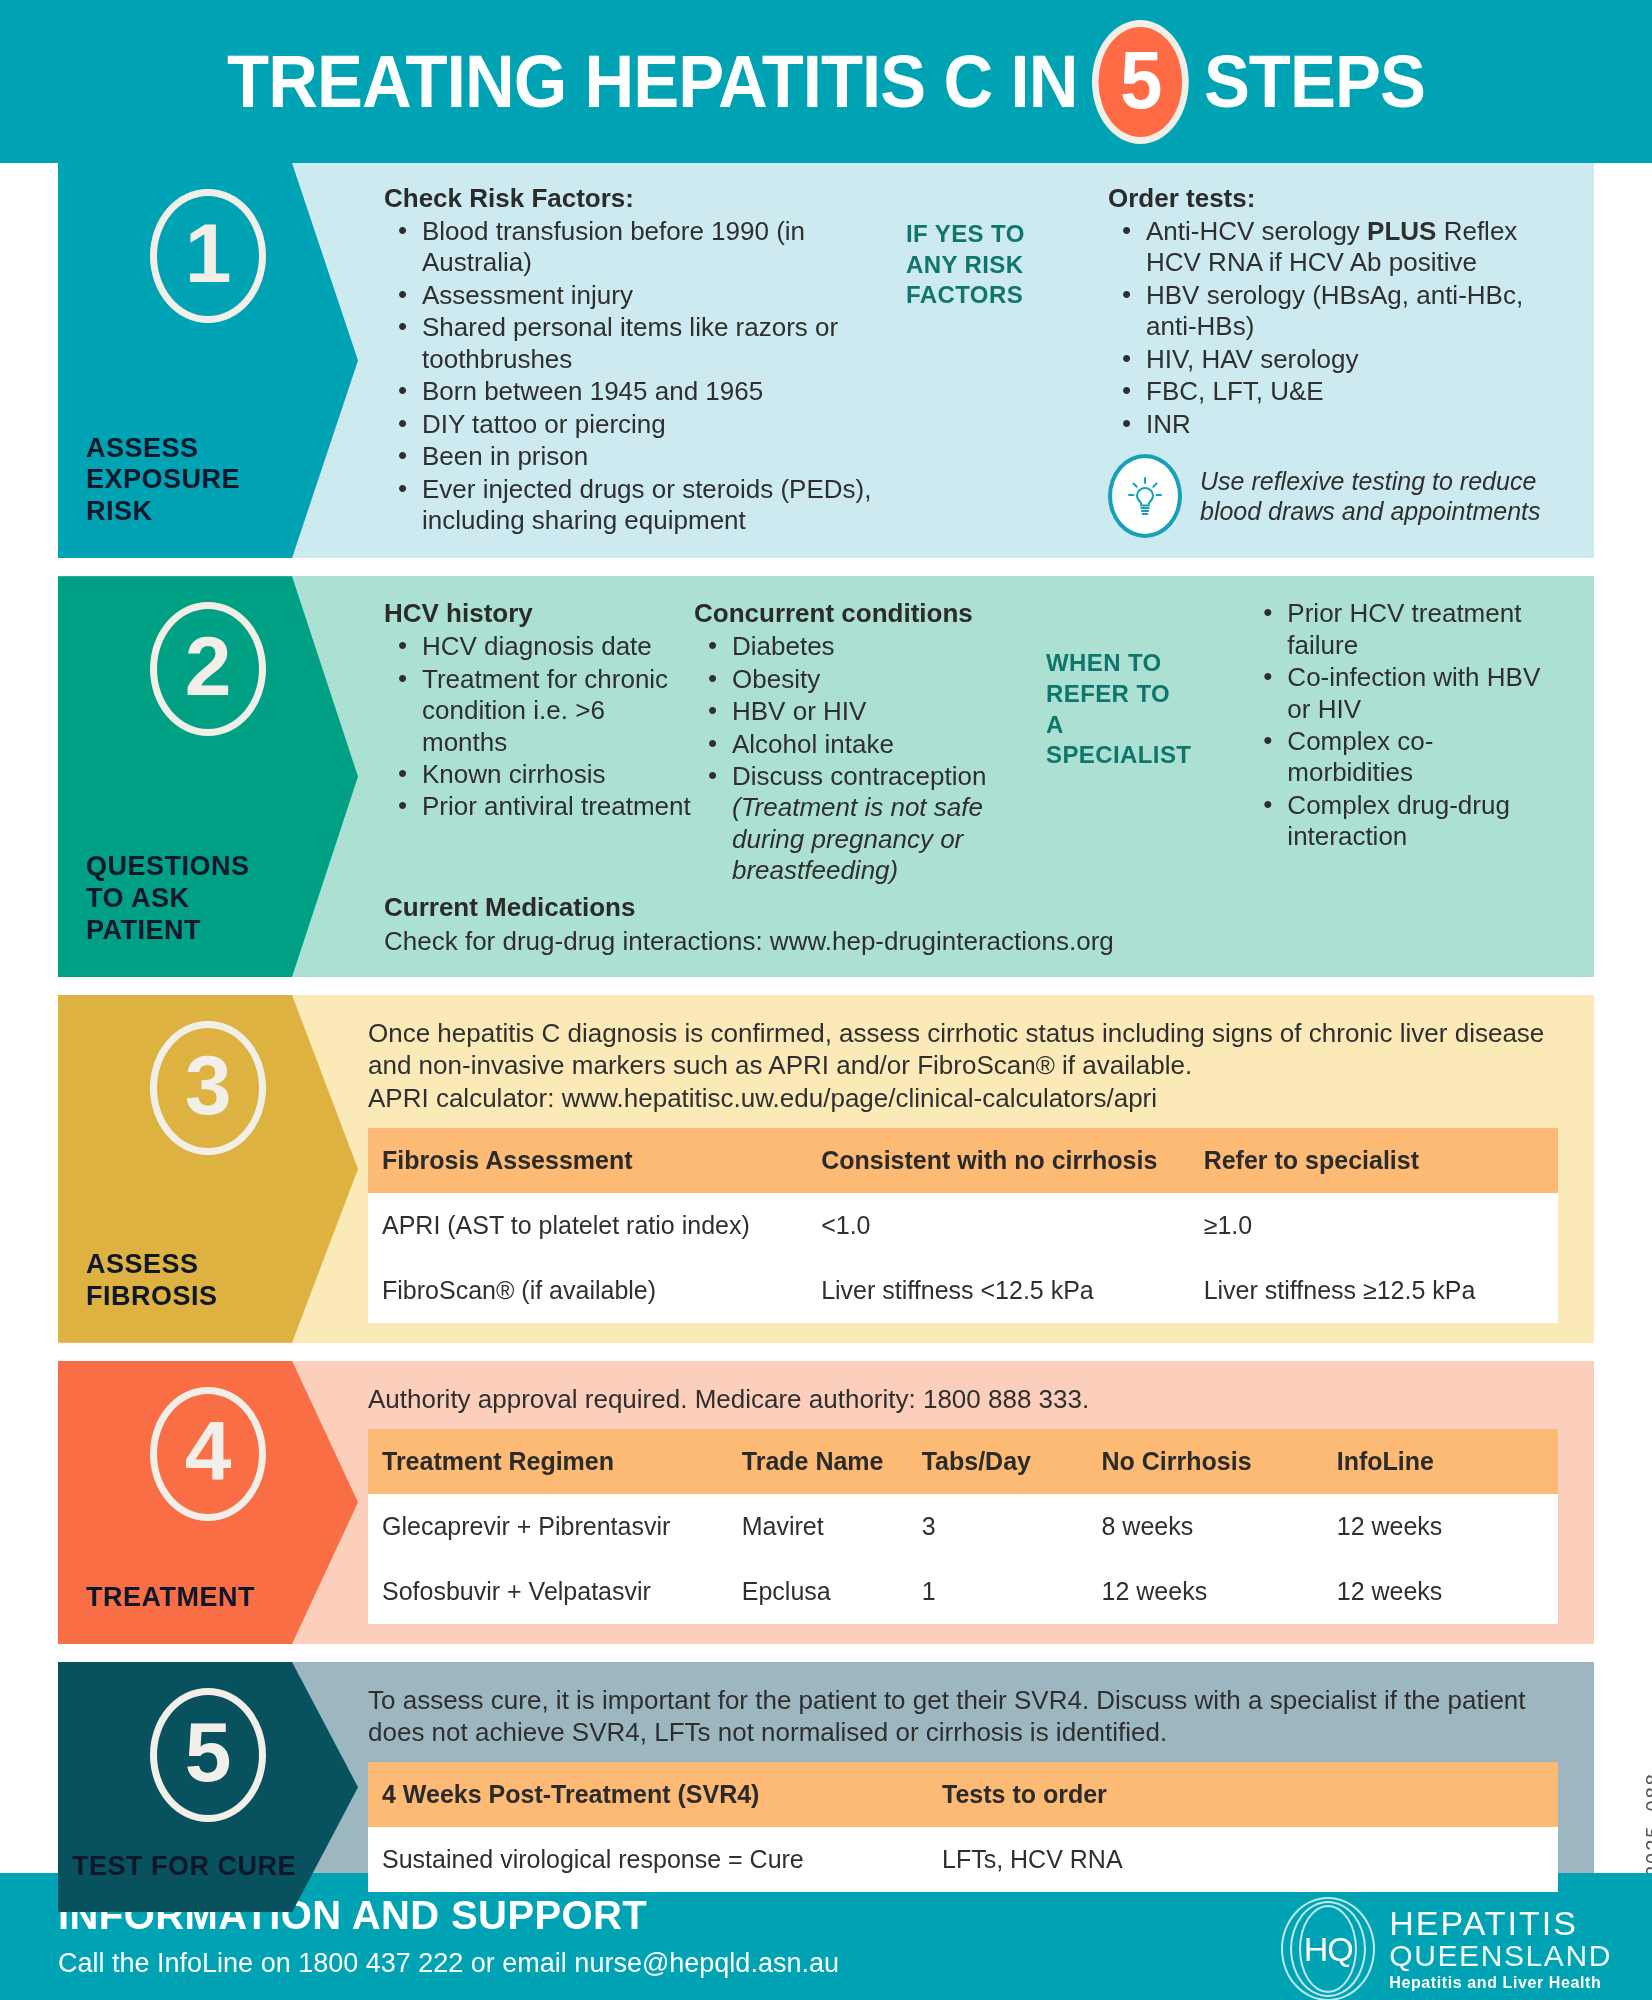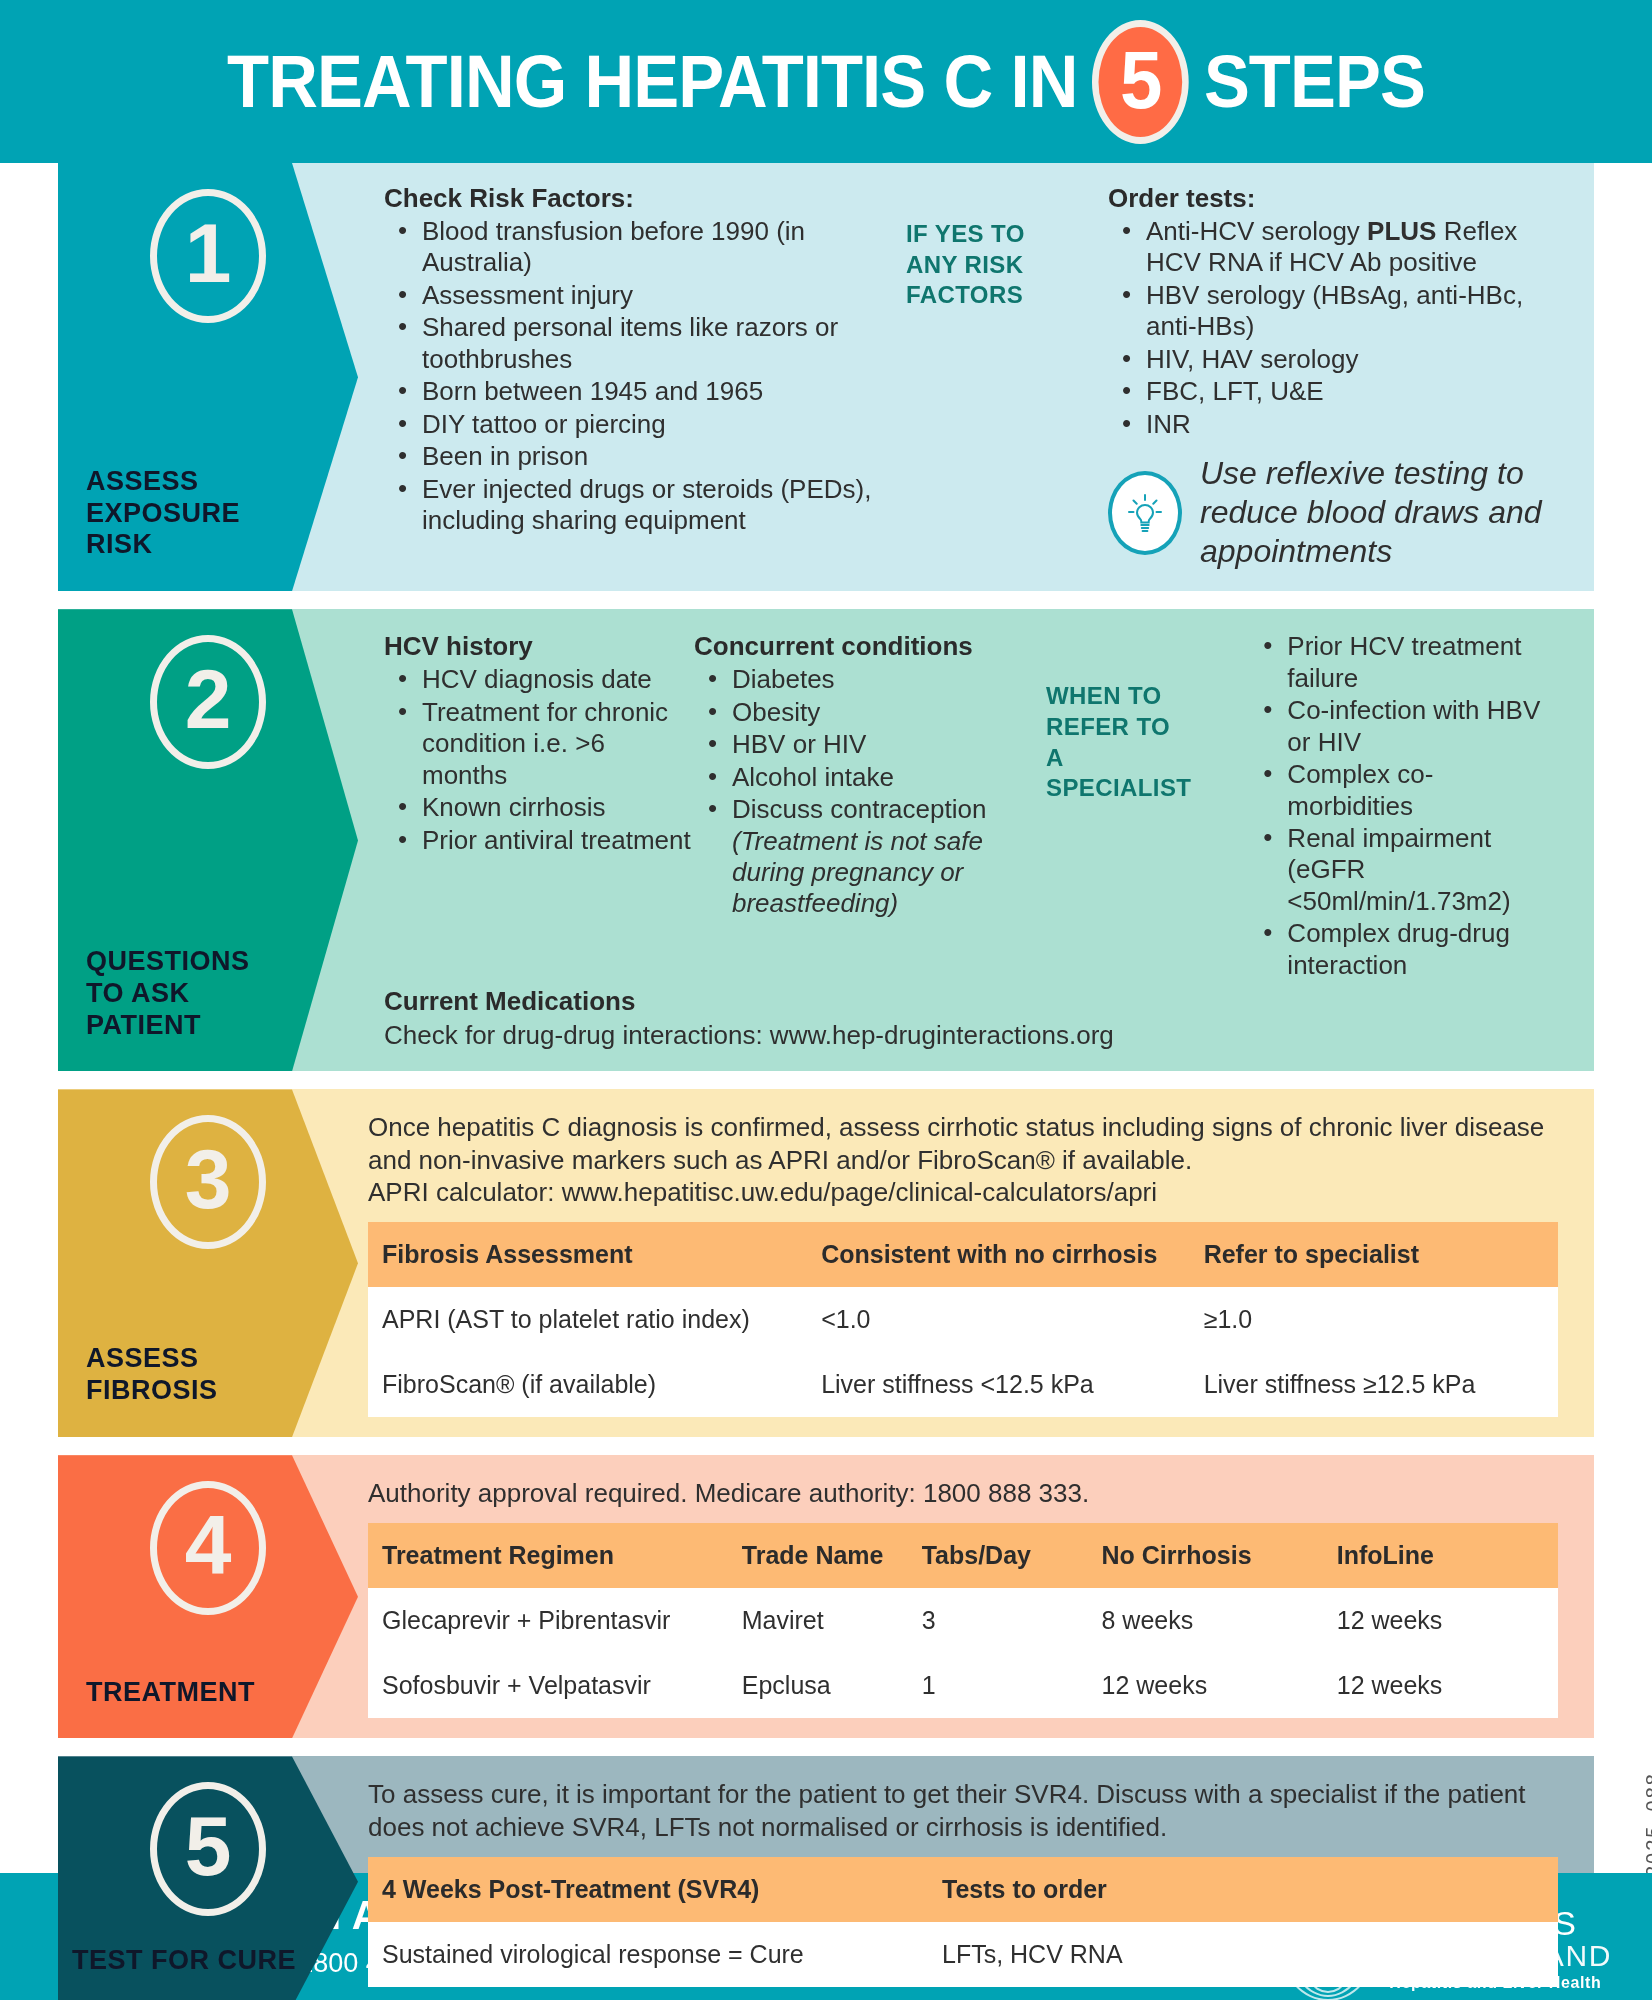--- a/index.html
+++ b/index.html
@@ -173,21 +173,21 @@
   
   .tip-row { display: flex; align-items: center; gap: 18px; margin-top: 14px; }
   .tip-circle {
     flex: 0 0 auto;
     width: 74px; height: 84px;
     border-radius: 50%;
     background: #ffffff;
     border: 4px solid #15A2B8;
     display: flex; align-items: center; justify-content: center;
   }
-  .tip-text { font-style: italic; font-size: 32px; line-height: 1.22; color: #2f2f2f; }
+  .tip-text { font-style: italic; font-size: 25px; line-height: 1.22; color: #2f2f2f; }
 
   
   table.grid {
     width: 100%;
     border-collapse: collapse;
     margin-top: 14px;
     background: #ffffff;
     table-layout: fixed;
   }
   table.grid th {
@@ -363,21 +363,20 @@
           <div style="flex:0 0 210px; padding-top:28px;">
             <div class="arrow-tag">WHEN TO
 REFER TO A
 SPECIALIST</div>
           </div>
           <div style="flex:1 1 auto; padding-left:14px;">
             <ul class="bul" id="s2-right">
                 <li>Prior HCV treatment failure</li>
                 <li>Co-infection with HBV or HIV</li>
                 <li>Complex co-morbidities</li>
-                <li>Renal impairment (eGFR &lt;50ml/min/1.73m2)</li>
                 <li>Complex drug-drug interaction</li>
               </ul>
           </div>
         </div>
         <div style="margin-top:4px;">
           <h4 class="sec-head">Current Medications</h4>
           <div class="plain">Check for drug-drug interactions: www.hep-druginteractions.org</div>
         </div>
       </div>
     </div>

